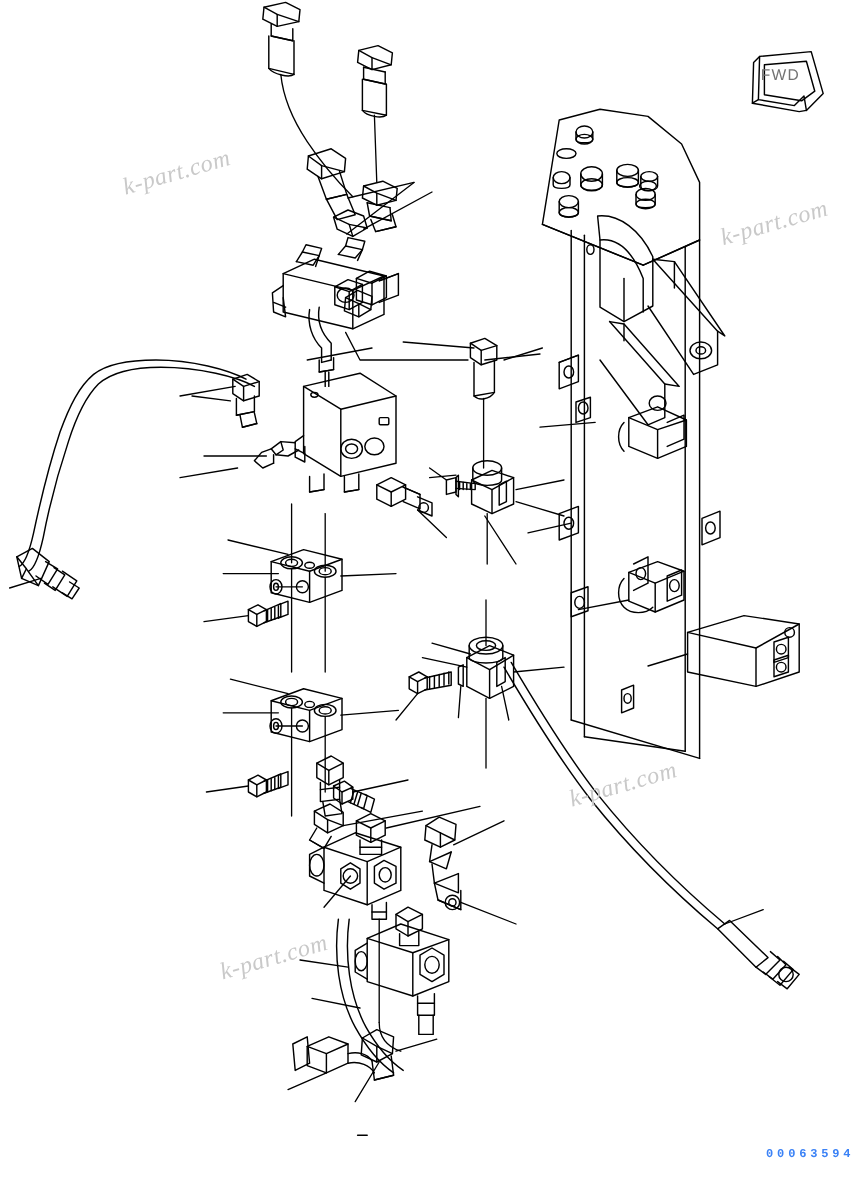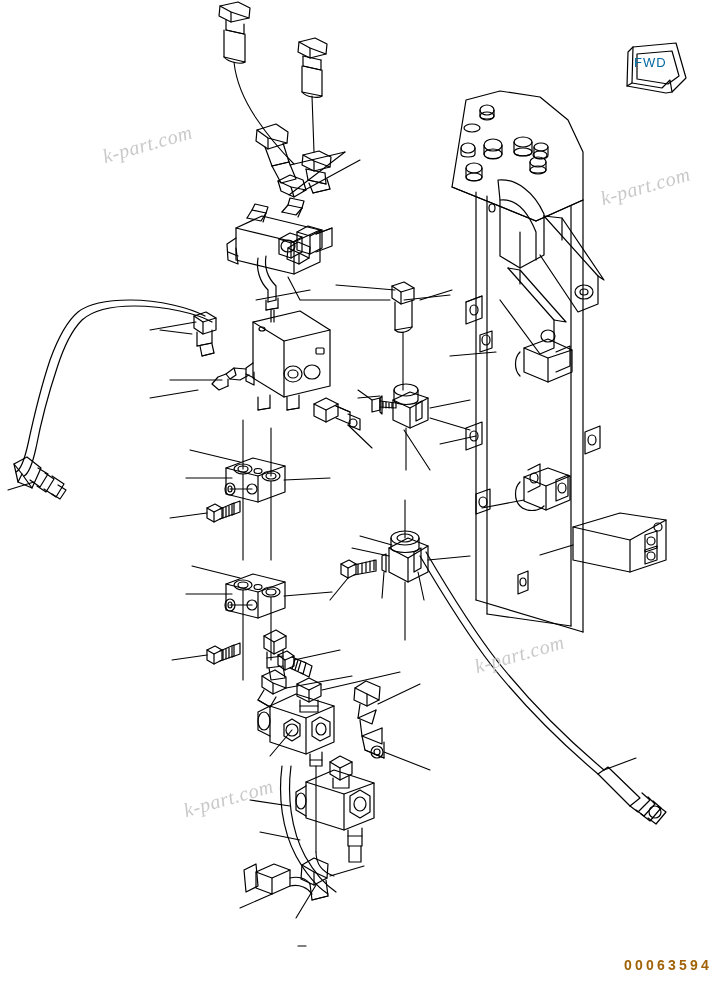--- a/index.html
+++ b/index.html
@@ -37,35 +37,35 @@
     user-select: none;
   }
   #wm-1 { left: 100px; top: 146px; transform: rotate(-16deg); }
   #wm-2 { left: 598px; top: 188px; transform: rotate(-16deg); }
   #wm-3 { left: 472px; top: 656px; transform: rotate(-16deg); }
   #wm-4 { left: 181px; top: 800px; transform: rotate(-16deg); }
   #drawing-number {
     position: absolute;
     right: 8px;
     top: 957px;
-    font-family: Liberation Sans, sans-serif;
-    font-size: 14px;
+    font-family: Liberation Mono, monospace;
+    font-size: 10px;
     font-weight: bold;
     letter-spacing: 3.2px;
-    color: #a16207;
+    color: #3b82f6;
     white-space: nowrap;
   }
   #fwd-label {
     position: absolute;
     left: 634px;
     top: 55px;
     font-family: "Liberation Sans", sans-serif;
     font-size: 13px;
     letter-spacing: 1px;
-    color: #0369a1;
+    color: #737373;
     white-space: nowrap;
     pointer-events: none;
   }
 </style>
 </head>
 <body>
 
 <div id="page">
 
   <svg id="drawing" viewBox="0 0 720 982">

